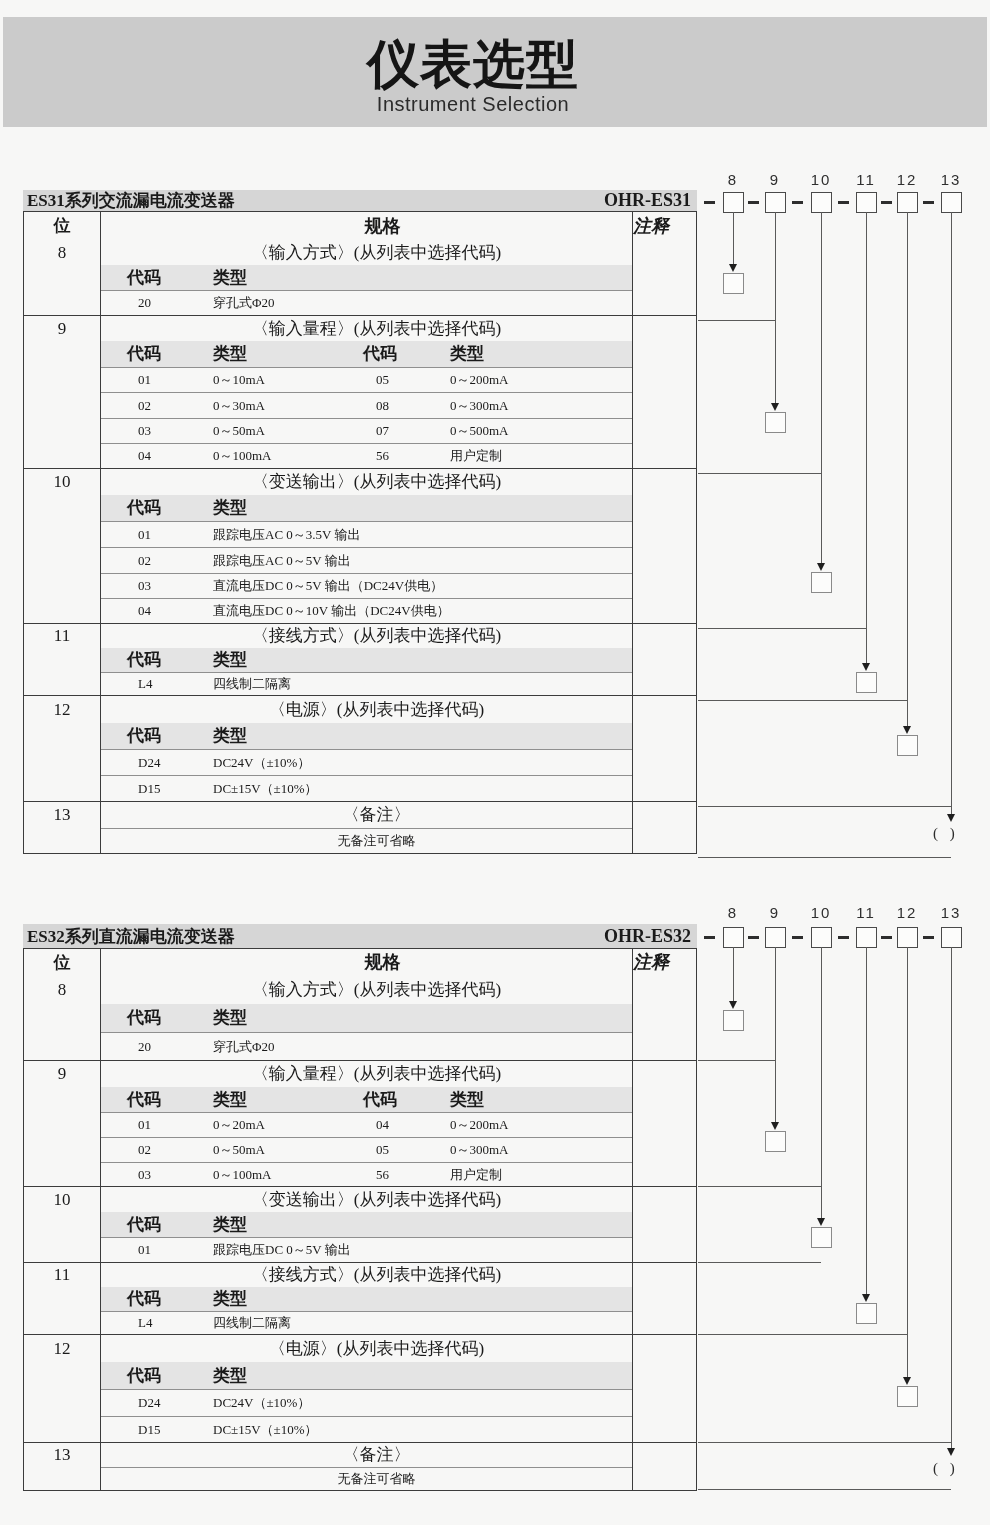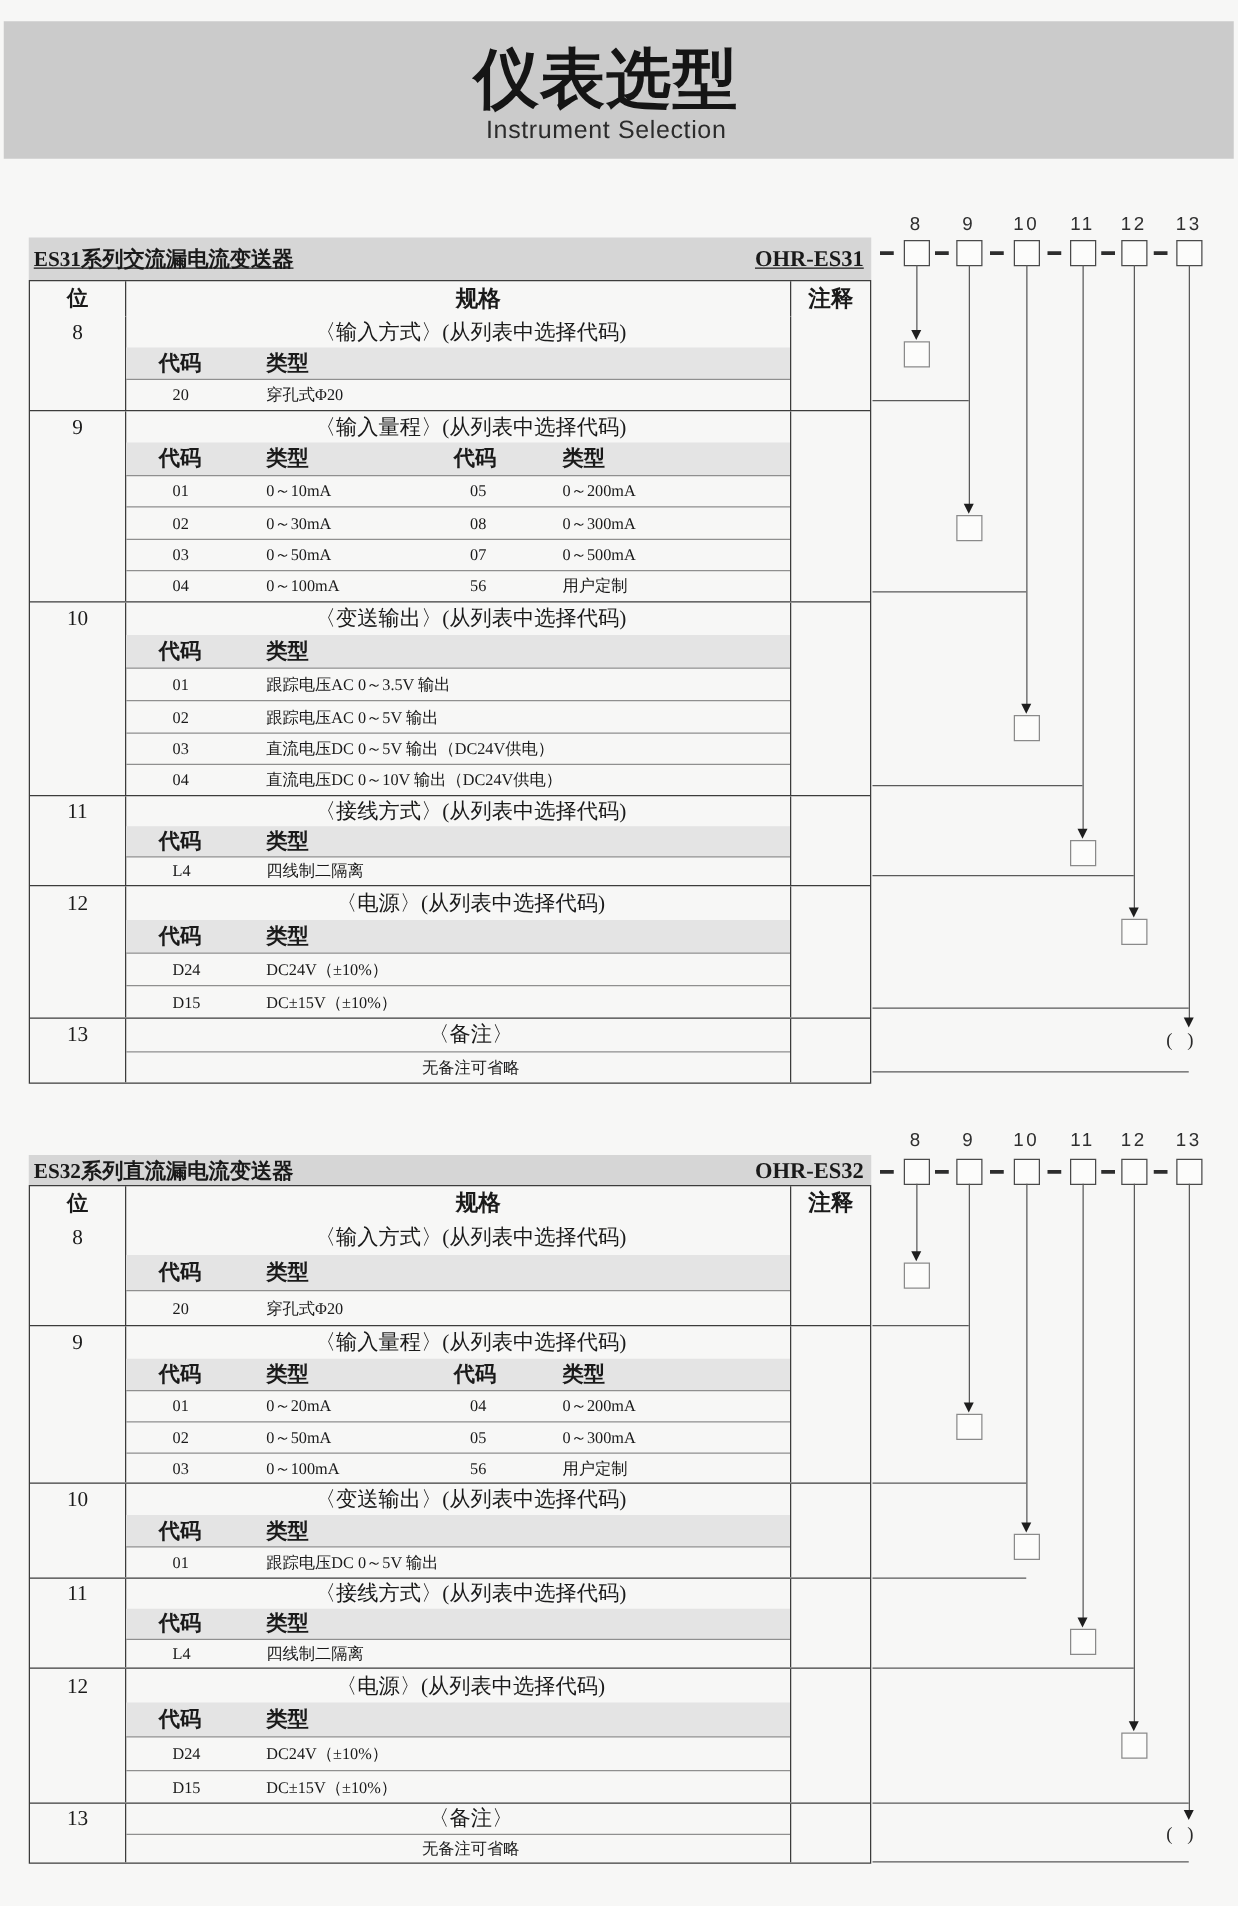--- a/index.html
+++ b/index.html
@@ -2,21 +2,21 @@
 <html><head>
 <meta charset="utf-8">
 <style>
   html,body{margin:0;padding:0;}
   body{
     width:990px;height:1525px;position:relative;overflow:hidden;
     background:#f7f7f6;color:#1a1a1a;
     font-family:"Liberation Serif","DejaVu Serif",serif;
   }
   
-  .banner{position:absolute;left:3px;right:3px;top:17px;height:110px;background:#cbcbcb;padding-left:12px;}
+  .banner{position:absolute;left:3px;right:3px;top:17px;height:110px;background:#cbcbcb;}
   .banner-inner{width:940px;text-align:center;}
   .banner-title{
     font-family:"Liberation Sans","DejaVu Sans",sans-serif;
     font-size:52px;font-weight:bold;color:#151515;letter-spacing:1px;
     line-height:54px;margin-top:20px;
   }
   .banner-sub{
     font-family:"Liberation Sans","DejaVu Sans",sans-serif;
     font-size:20px;color:#2b2b2b;letter-spacing:0.5px;line-height:22px;margin-top:2px;
   }
@@ -25,21 +25,21 @@
   .titlebar{background:#d6d6d6;display:flex;justify-content:space-between;align-items:center;
     padding:0 6px 0 4px;box-sizing:border-box;}
   .titlebar .t{font-weight:bold;font-size:17px;}
   .titlebar .m{font-weight:bold;font-size:18px;}
   .tb{border:1px solid #3c3c3c;}
   .hrow{display:flex;font-weight:bold;font-size:18px;}
   .sec{display:flex;box-sizing:border-box;overflow:hidden;}
   .sec.bt{border-top:1px solid #3c3c3c;}
   .pos{width:77px;border-right:1px solid #3c3c3c;text-align:center;font-size:17px;box-sizing:border-box;flex:none;}
   .spec{width:532px;border-right:1px solid #3c3c3c;box-sizing:border-box;flex:none;text-align:center;}
-  .note{flex:1;text-align:center;}
+  .note{flex:1;text-align:left;font-style:italic;}
   .hspec{padding-left:32px;box-sizing:border-box;}
   .sline{padding-left:20px;font-size:17px;box-sizing:border-box;overflow:hidden;}
   .grey{background:#e4e4e4;position:relative;font-weight:bold;font-size:17px;box-sizing:border-box;}
   .drow{position:relative;font-size:13px;border-top:1px solid #8f8f8f;box-sizing:border-box;}
   .c1{position:absolute;left:26px;}  .t1{position:absolute;left:112px;}
   .c2{position:absolute;left:262px;} .t2{position:absolute;left:349px;}
   .c1v{position:absolute;left:37px;} .c2v{position:absolute;left:275px;}
   
   .dg{position:absolute;inset:0;}
   .dgn{position:absolute;width:34px;text-align:center;
@@ -58,21 +58,21 @@
 <body>
 
 <div class="banner">
   <div class="banner-inner">
     <div class="banner-title">仪表选型</div>
     <div class="banner-sub">Instrument Selection</div>
   </div>
 </div>
 
 <div class="tbl" style="top:190px;">
-  <div class="titlebar" style="height:34px;text-decoration:underline;">
+  <div class="titlebar" style="height:21px;">
     <span class="t">ES31系列交流漏电流变送器</span>
     <span class="m">OHR-ES31</span>
   </div>
   <div class="tb">
     <div class="hrow" style="height:28px;line-height:28px;">
       <div class="pos">位</div>
       <div class="spec hspec">规格</div>
       <div class="note">注释</div>
     </div>
 

